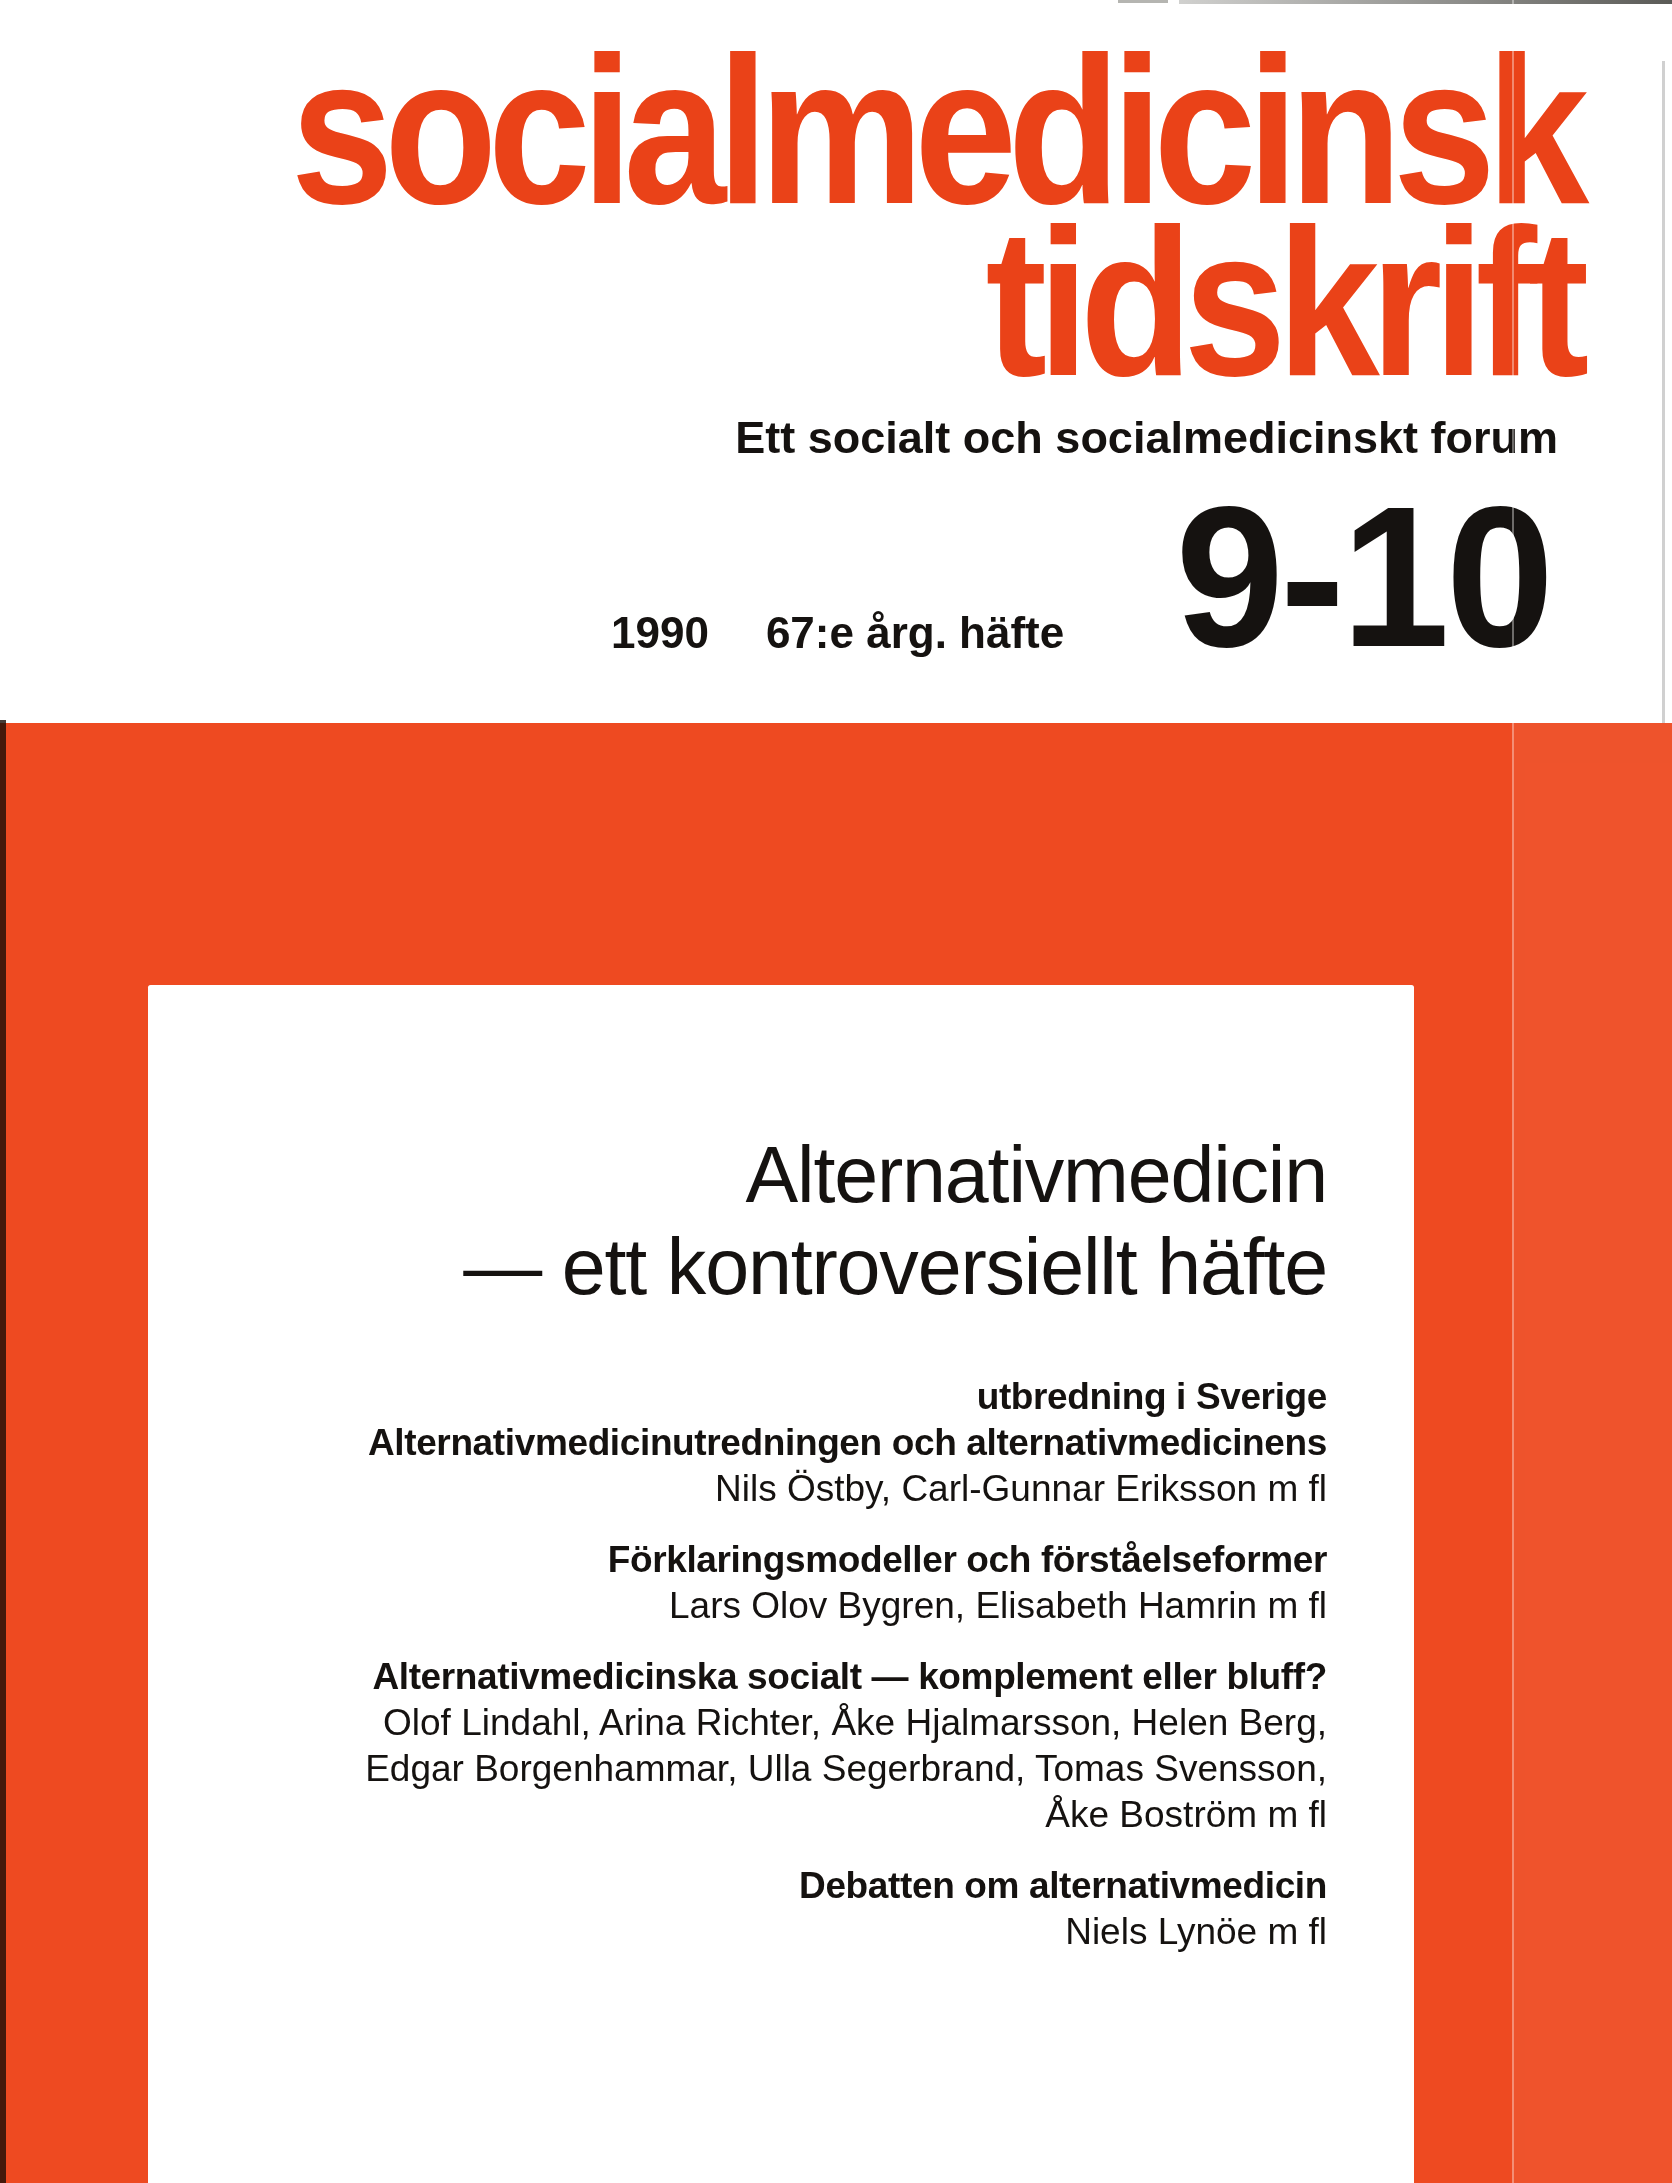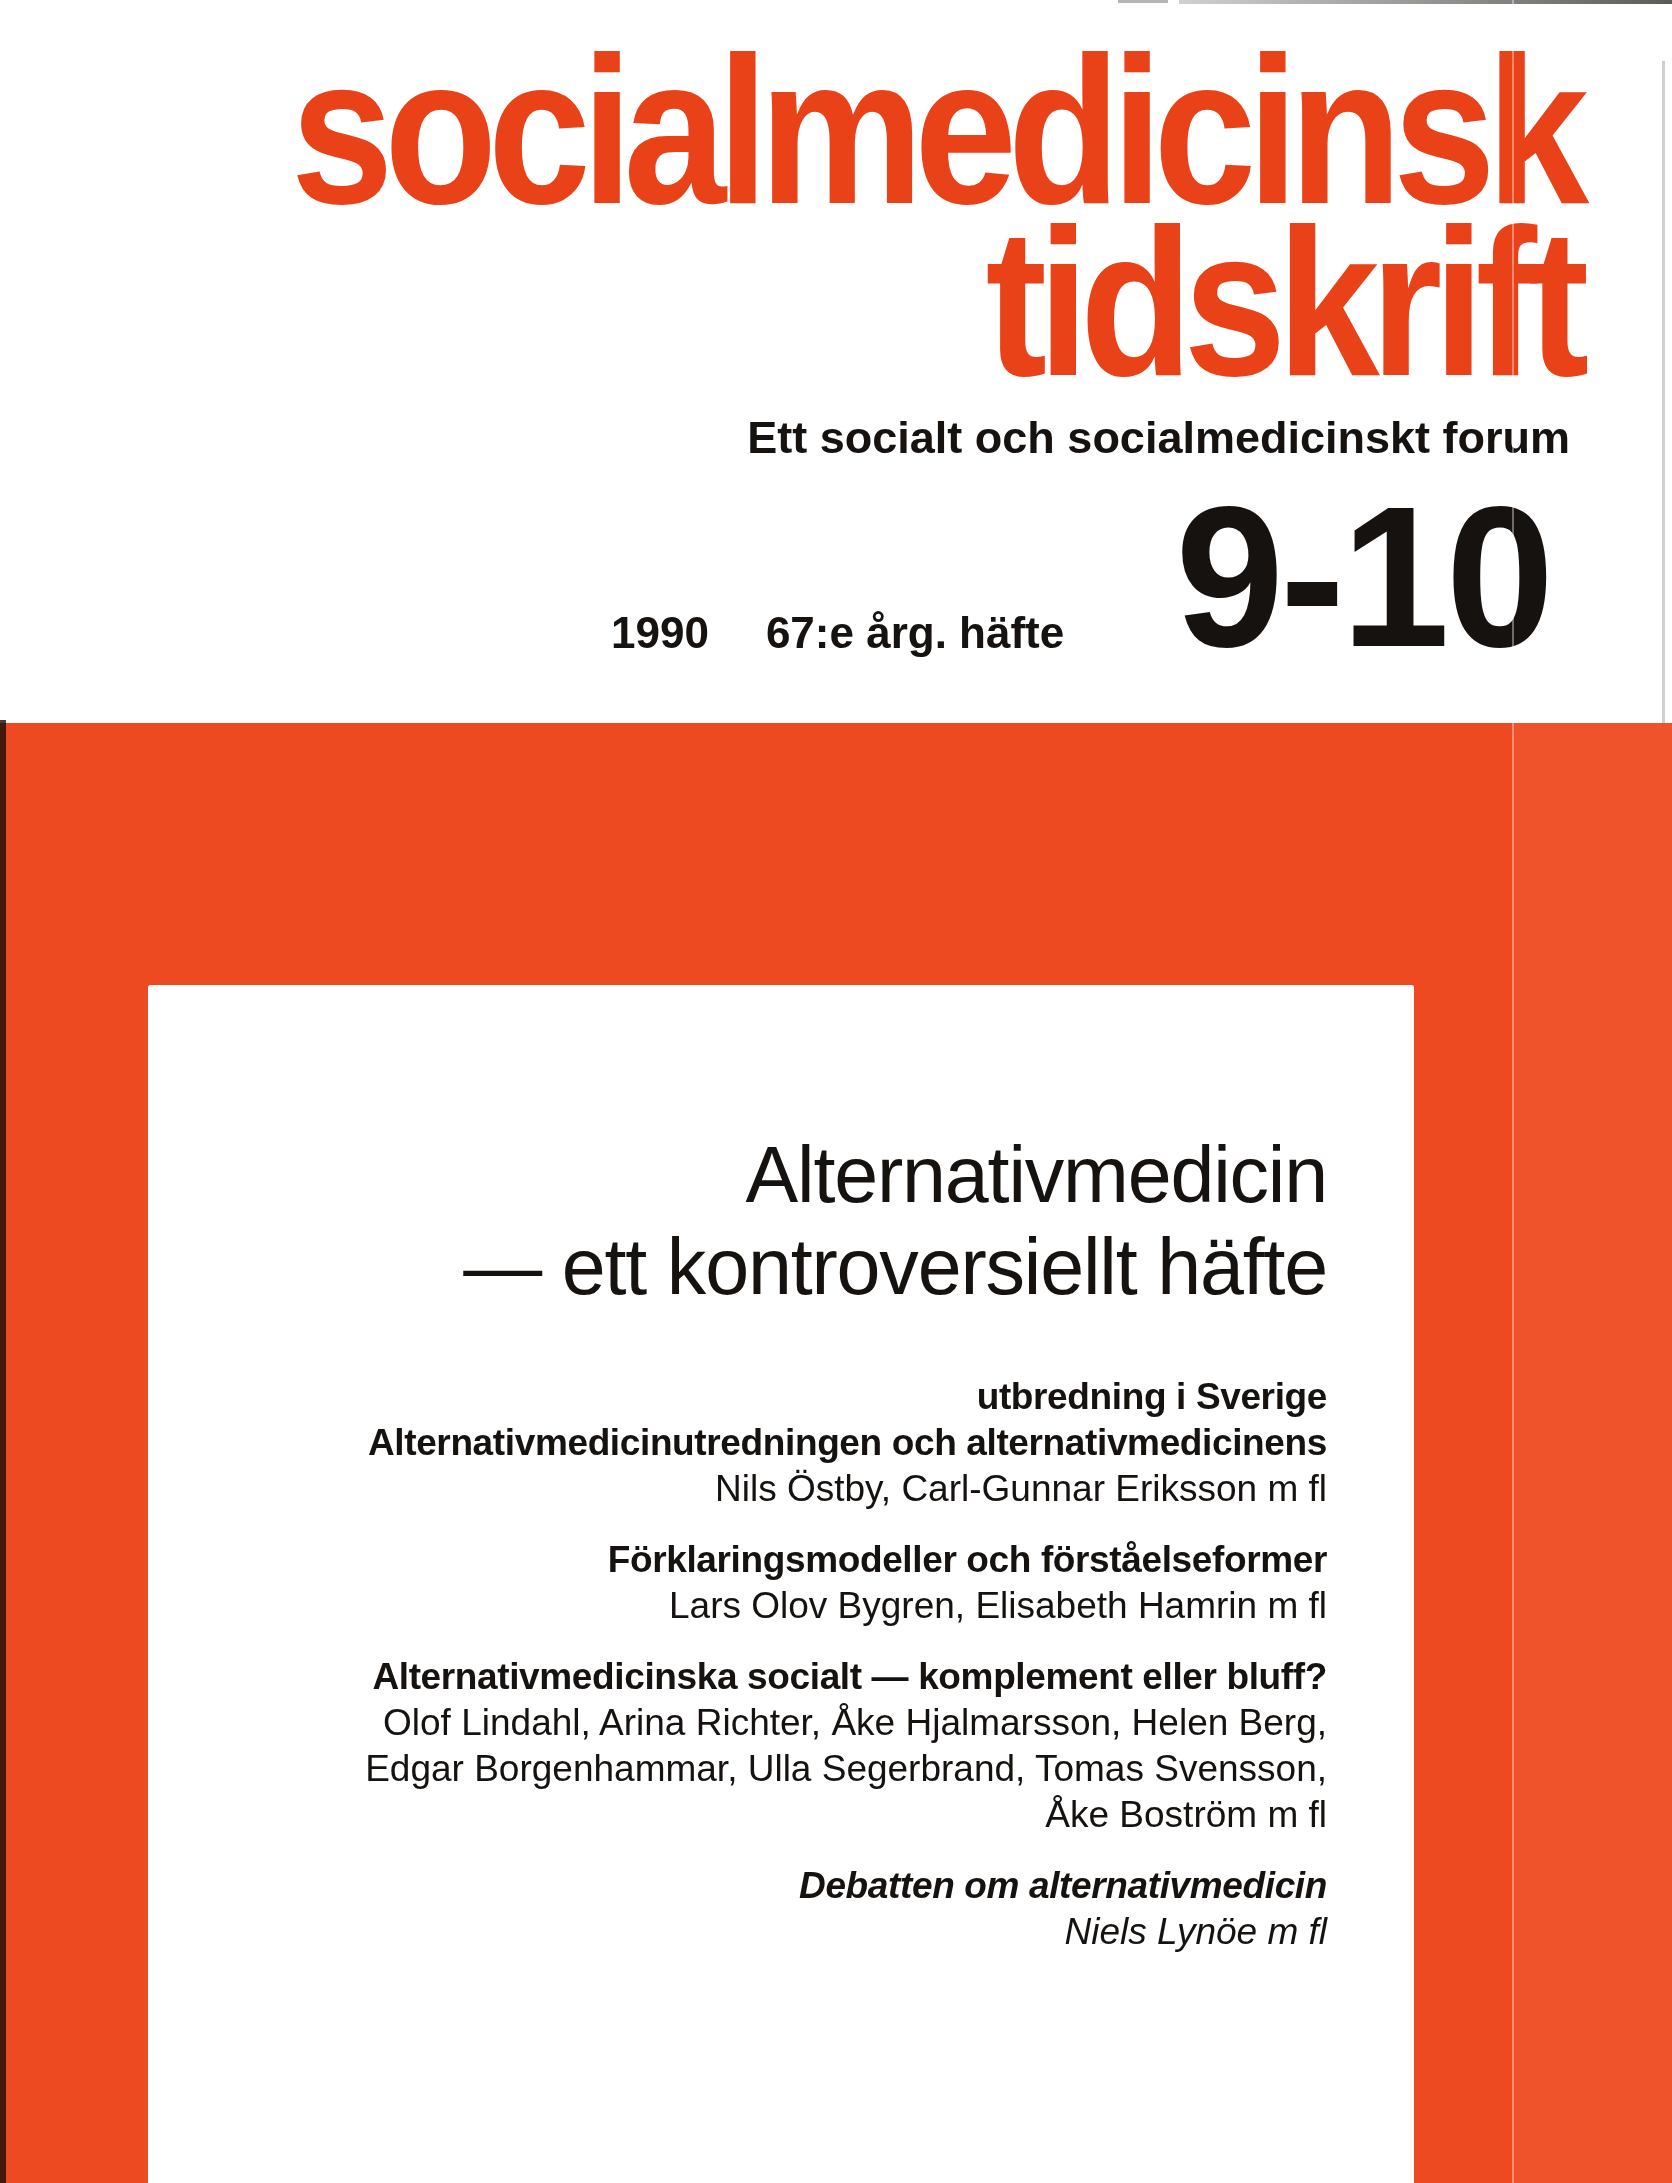--- a/index.html
+++ b/index.html
@@ -58,21 +58,21 @@
     color: var(--logo-color, #ea4218);
     font-weight: bold;
     font-size: 210px;
     line-height: 172px;
     letter-spacing: -0.05em;
     transform: scaleX(0.88);
     transform-origin: 100% 0;
     white-space: nowrap;
   }
   .tagline {
-    position: absolute; top: 415px; right: 102px;
+    position: absolute; top: 415px; right: 114px;
     color: var(--ink, #151210);
     font-weight: bold;
     font-size: 45px;
     line-height: 45px;
     white-space: nowrap;
   }
   .issue-line {
     position: absolute; top: 611px; left: 611px;
     color: var(--ink, #151210);
     font-weight: bold;
@@ -110,21 +110,21 @@
   }
   .title {
     margin: 0 0 61px 0;
     font-size: 79px;
     line-height: 92px;
     font-weight: normal;
     letter-spacing: -0.015em;
     white-space: nowrap;
   }
   .article { margin: 0 0 25px 0; }
-  .article:last-child { margin-bottom: 0; font-style: italic; }
+  .article:last-child { margin-bottom: 0; }
   .hl {
     font-weight: bold;
     font-size: 37px;
     line-height: 46px;
     letter-spacing: -0.01em;
     white-space: nowrap;
   }
   .al {
     font-weight: normal;
     font-size: 37px;

